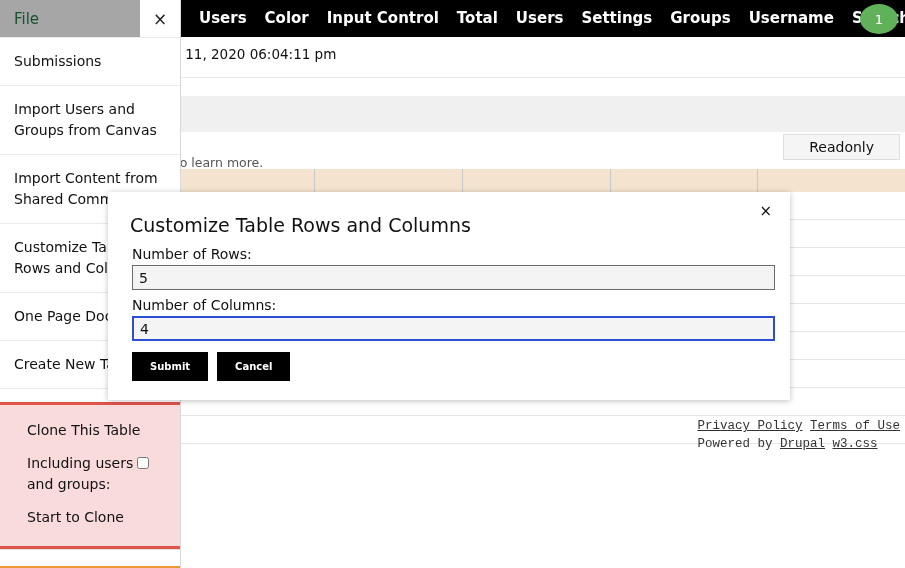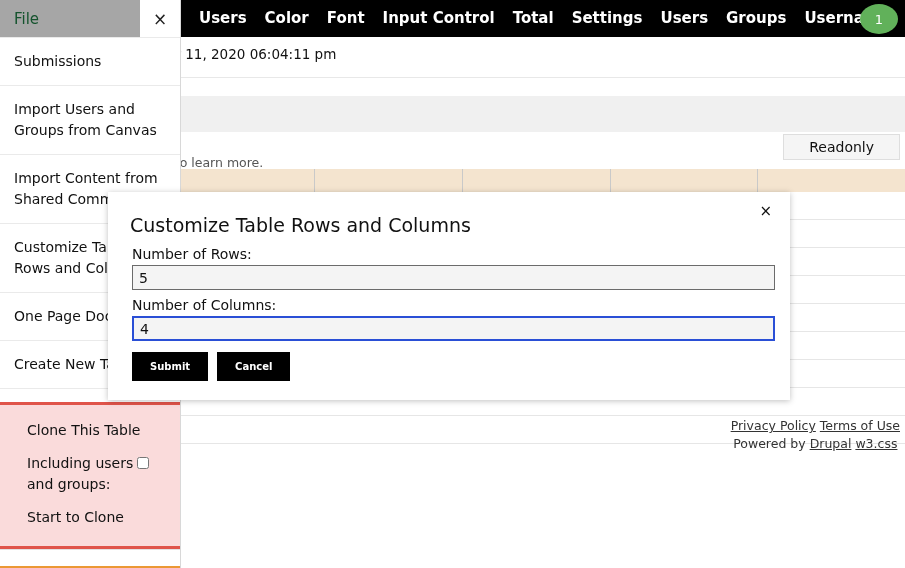--- a/index.html
+++ b/index.html
@@ -120,24 +120,25 @@
   .tbl-row {
     height: 28px;
     border-bottom: 1px solid #e6e6e6;
     background: #ffffff;
   }
 
   
   .footer {
     position: absolute;
     right: 5px; top: 380px;
-    text-align: center;
+    text-align: left;
     font-size: 12.5px;
     color: #333333;
     line-height: 18px;
+    font-family: Liberation Mono, monospace;
   }
   .footer a {
     color: #333333;
     text-decoration: underline;
     cursor: pointer;
   }
 
   
   .sidebar {
     position: absolute;
@@ -325,25 +326,24 @@
         <a>Drupal</a>
         <a>w3.css</a>
       </div>
     </div>
   </div>
 
   <div class="topnav">
     <div class="nav-items">
       <div class="nav-item">Users</div>
       <div class="nav-item">Color</div>
-      <div class="nav-item">Font</div>
       <div class="nav-item">Input Control</div>
       <div class="nav-item">Total</div>
+      <div class="nav-item">Users</div>
       <div class="nav-item">Settings</div>
-      <div class="nav-item">Users</div>
       <div class="nav-item">Groups</div>
       <div class="nav-item">Username</div>
       <div class="nav-item">Search</div>
 
     </div>
     <div class="nav-badge">1</div>
   </div>
 
   <div class="sidebar">
     <div class="sb-header">

